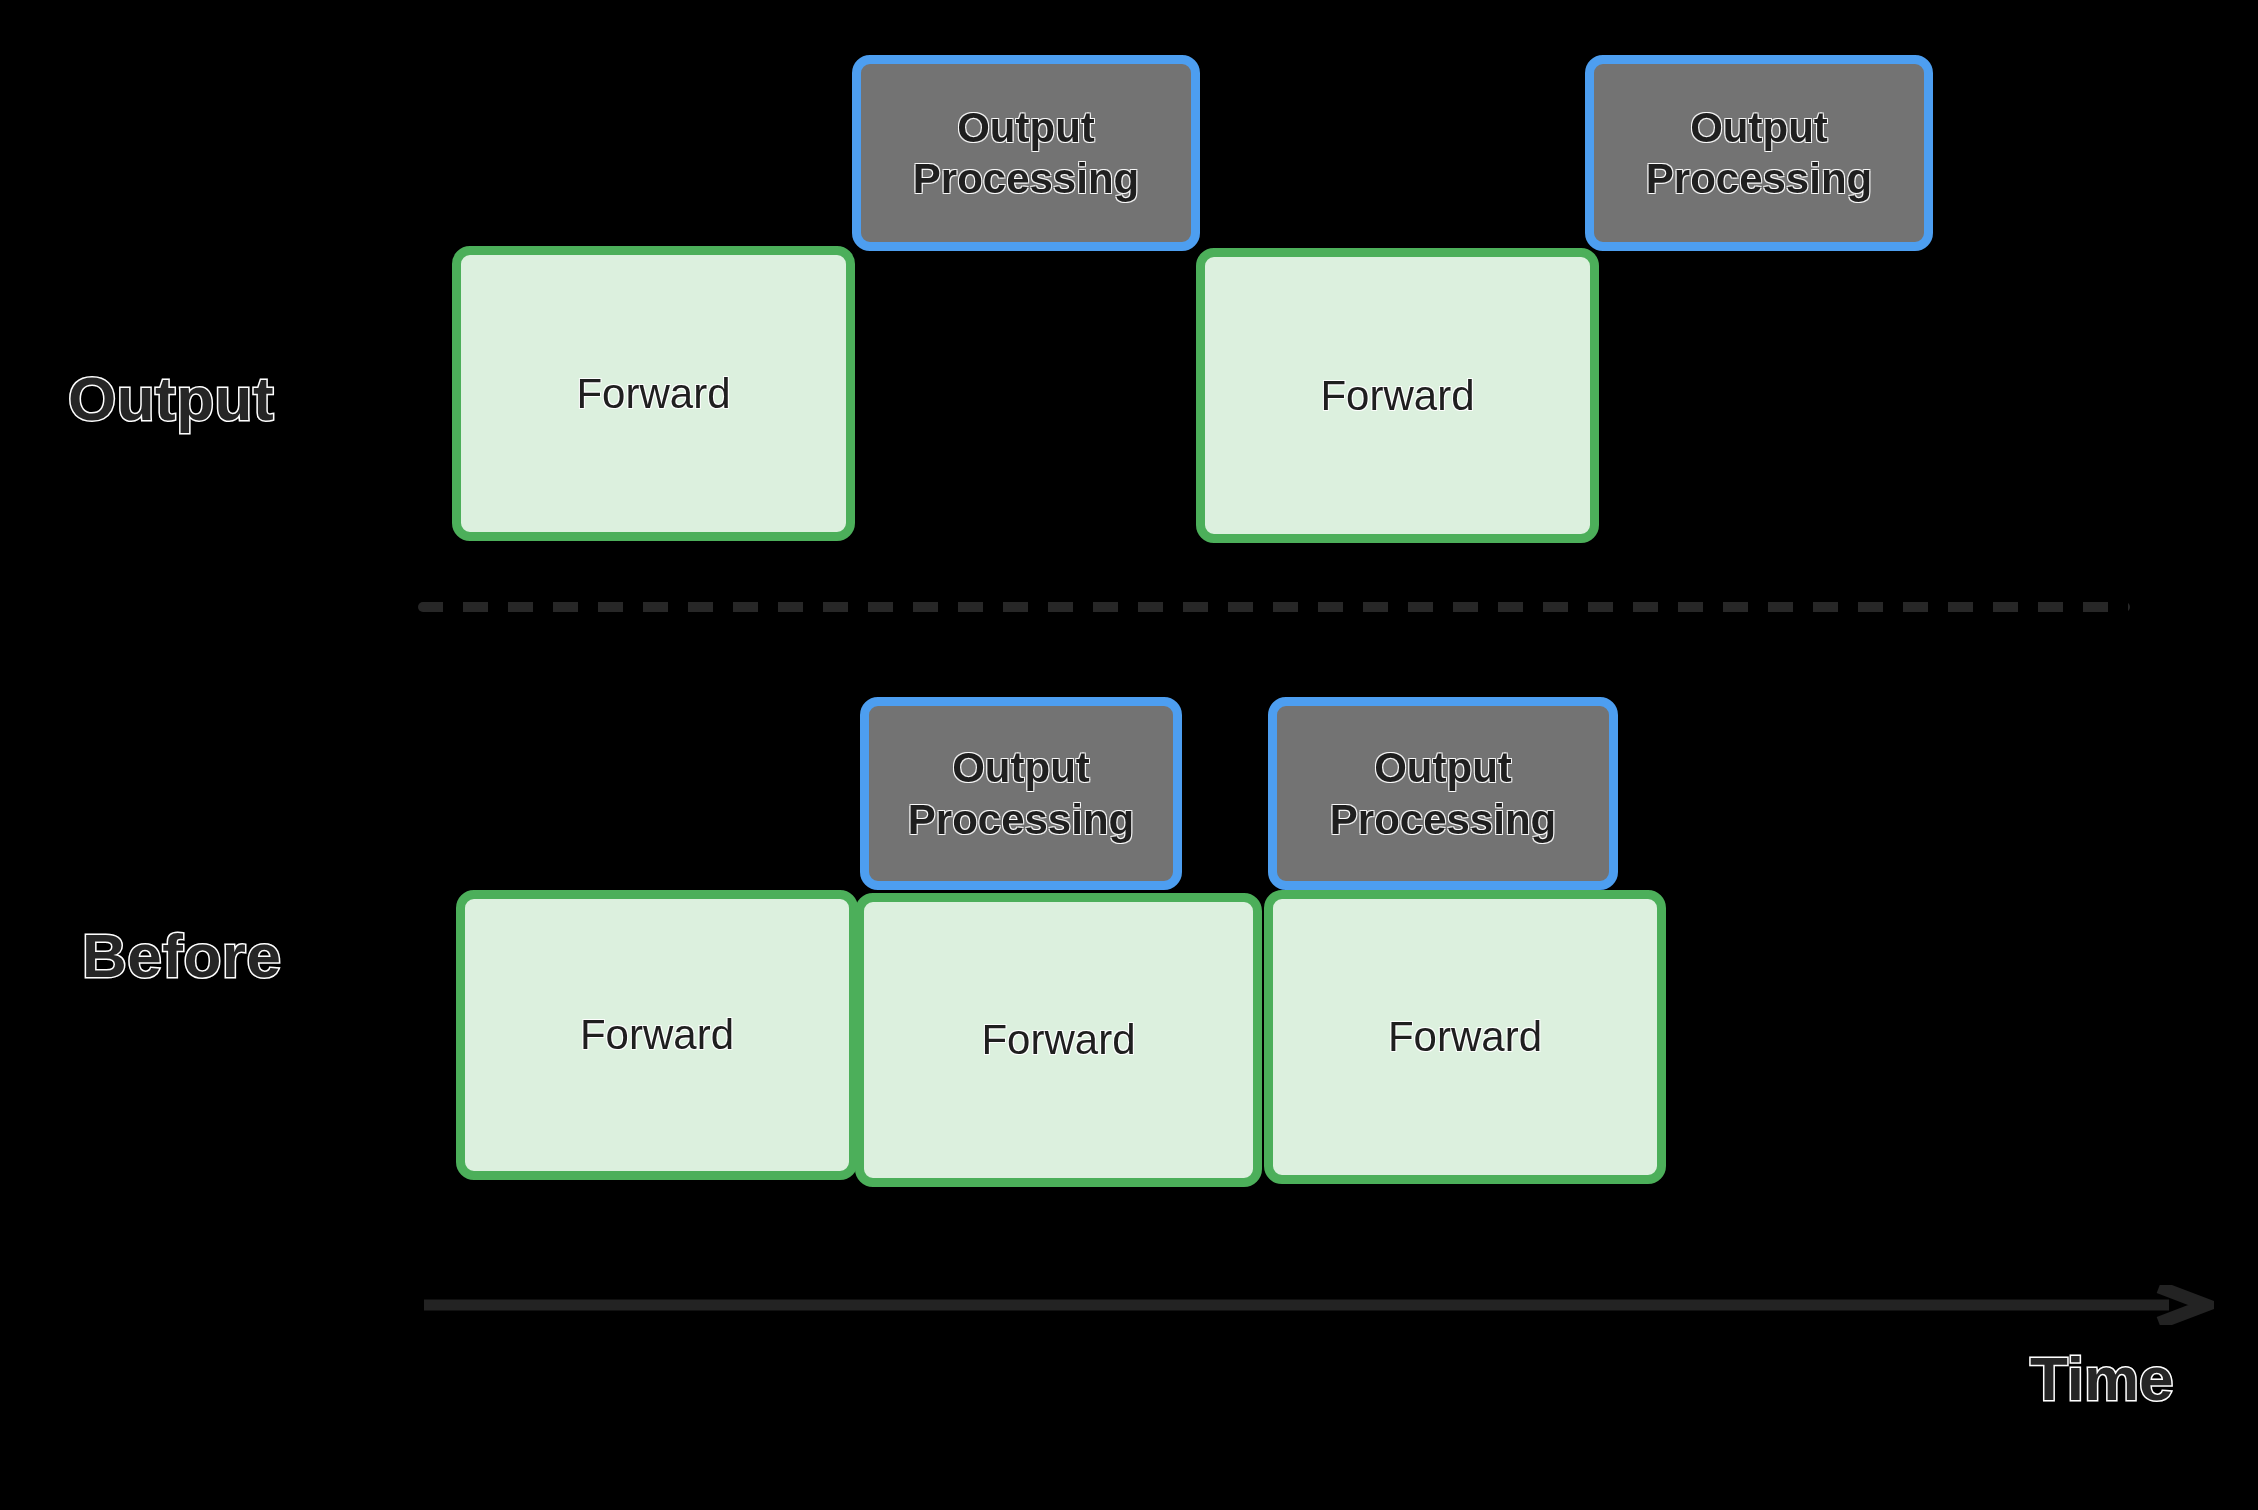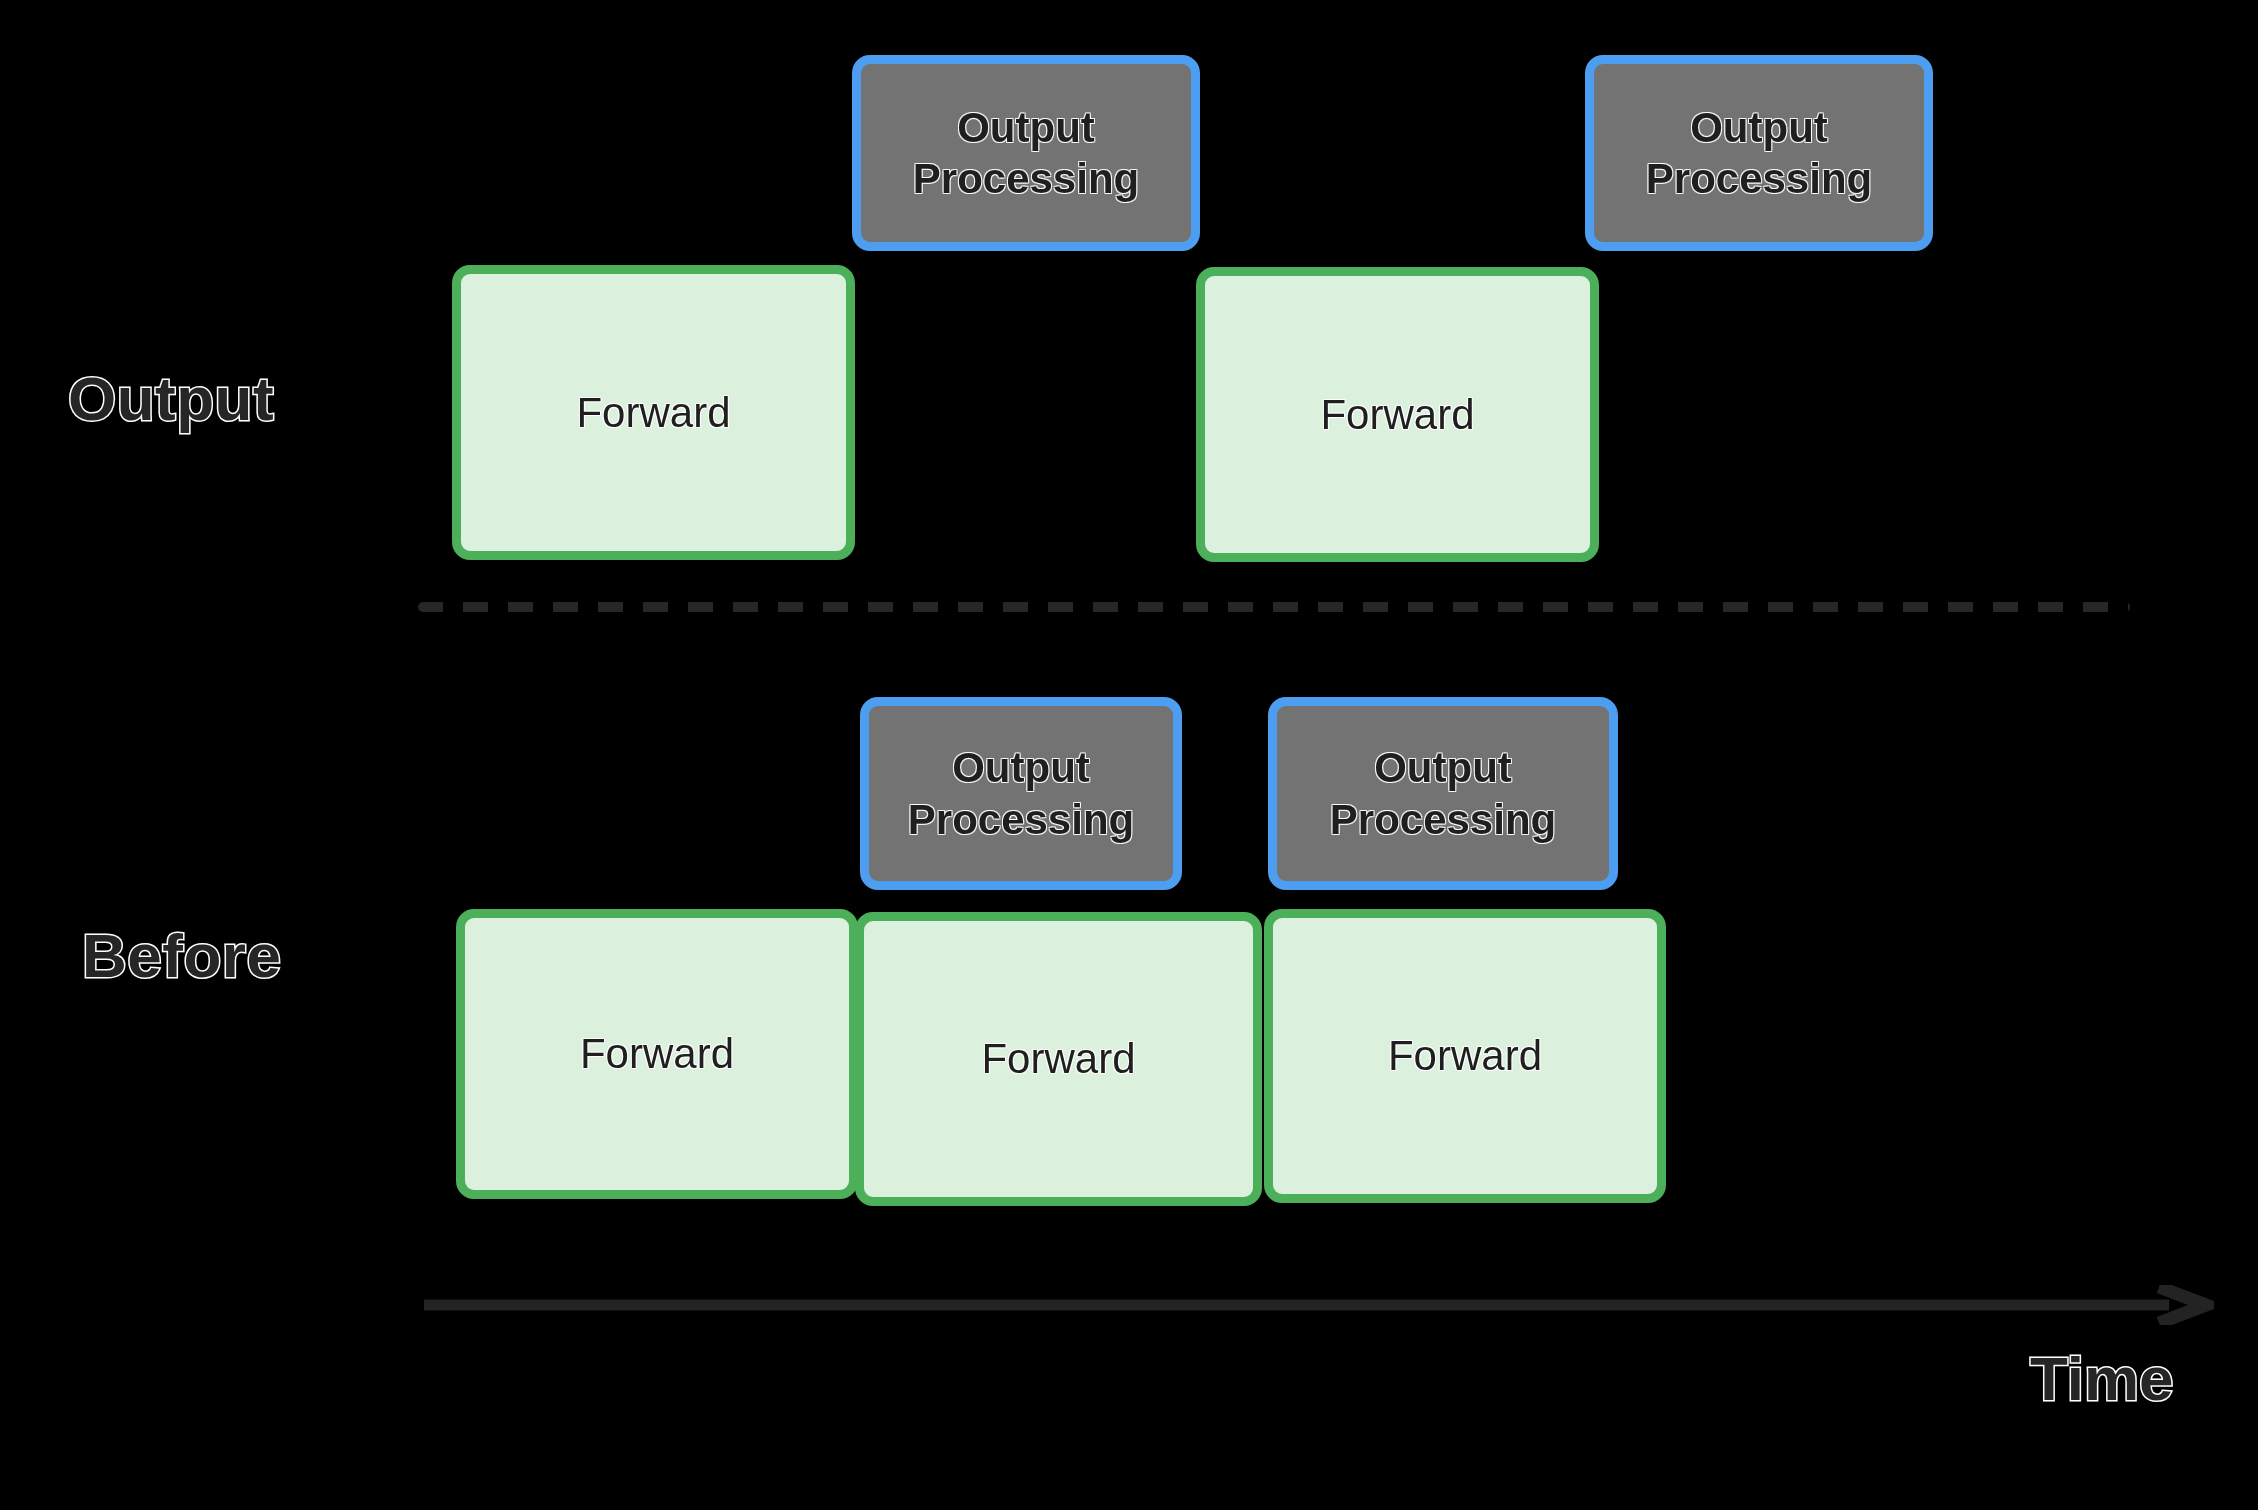--- a/index.html
+++ b/index.html
@@ -72,21 +72,20 @@
       -1px  1px 0 rgba(255,255,255,.85),
        1px -1px 0 rgba(255,255,255,.85),
       -1px -1px 0 rgba(255,255,255,.85);
   }
 
   .node.forward {
     background: #dcf0de;
     border: 9px solid #4caf5a;
     font-size: 42px;
     font-weight: 400;
-    margin-top: 19px;
   }
   .node.output {
     background: #737373;
     border: 9px solid #4d9ef0;
     font-size: 42px;
     font-weight: 700;
   }
 
   
   #divider {

